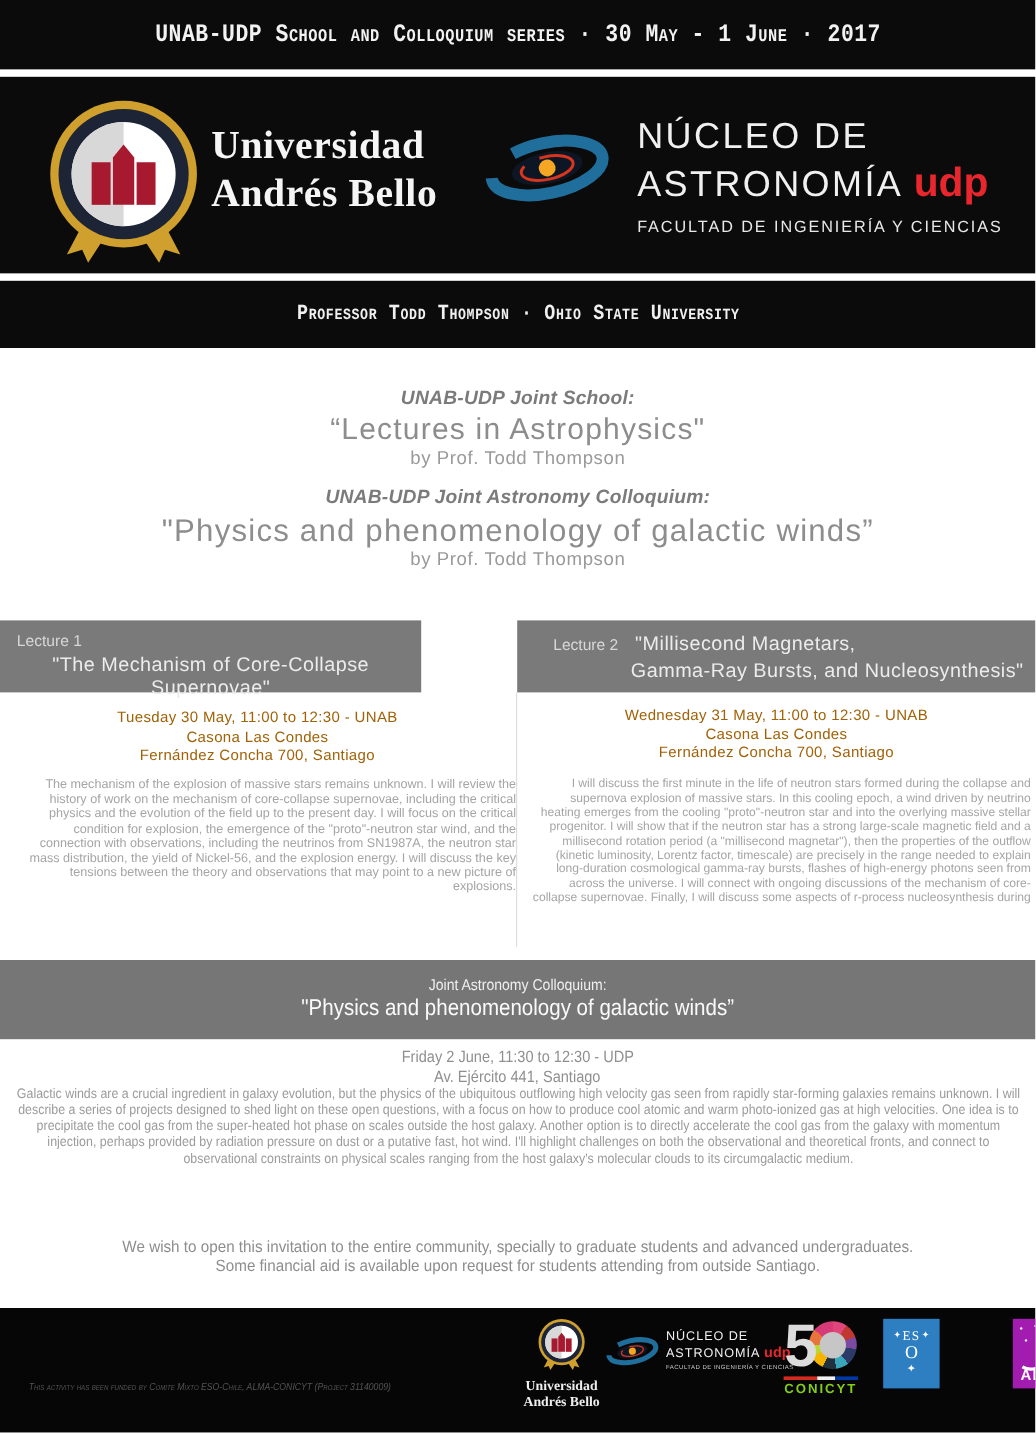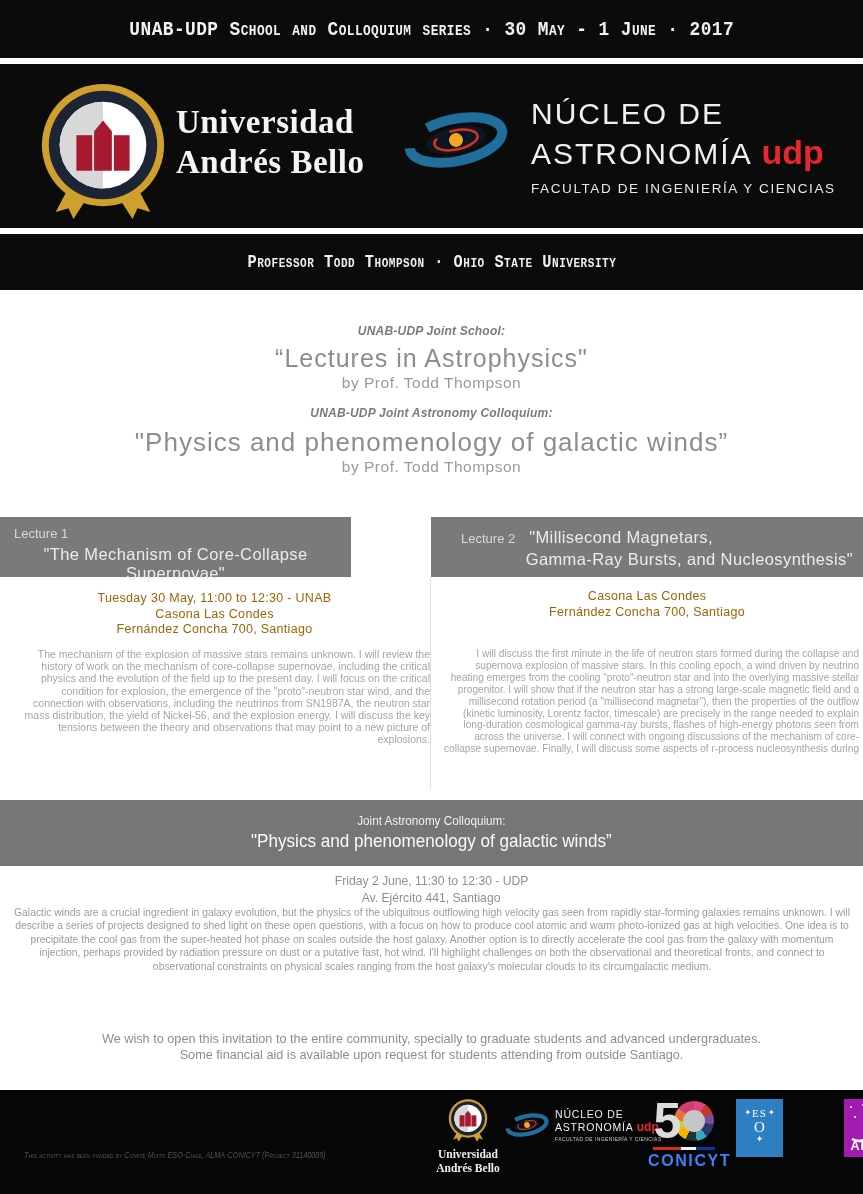--- a/index.html
+++ b/index.html
@@ -26,21 +26,21 @@
   .nucleo-text .n1, .nucleo-text .n2 { font-size:30px; letter-spacing:2px; line-height:38px; font-weight:normal; }
   .nucleo-text .udp { color:#e8262d; font-weight:bold; letter-spacing:0; font-size:34px; }
   .nucleo-text .n3 { font-size:13.5px; letter-spacing:1.6px; margin-top:8px; color:#e8e8e8; }
 
   
   .speakerbar { top:234px; height:56px; }
   .sp-text { color:#f0f0f0; font-size:18px; font-weight:bold; letter-spacing:0.6px; }
 
   
   .ctext { position:absolute; left:0; right:0; text-align:center; }
-  .intro-label { font-size:12px; font-weight:bold; font-style:italic; color:#7b7b7b; letter-spacing:0.2px; }
+  .intro-label { font-size:16px; font-weight:bold; font-style:italic; color:#7b7b7b; letter-spacing:0.2px; }
   .intro-title { color:#8d8d8d; letter-spacing:1px; }
   .intro-by { font-size:15.5px; color:#9a9a9a; letter-spacing:0.5px; }
   .t-school-label { top:324px; }
   .t-school-title { top:344px; font-size:25px; }
   .t-school-by { top:374px; }
   .t-coll-label { top:406px; }
   .t-coll-title { top:427px; font-size:26px; }
   .t-coll-by { top:458px; }
 
   
@@ -95,21 +95,21 @@
 
   .conicyt { position:absolute; left:648px; top:8px; width:72px; text-align:center; }
   .c50 { display:flex; align-items:center; justify-content:center; height:46px; }
   .c5 { color:#dcdcdc; font-size:50px; font-weight:bold; line-height:44px; margin-right:-7px; z-index:2; position:relative; }
   .c0 { width:40px; height:40px; border-radius:50%;
         background:conic-gradient(#e0457b 0 35deg, #c13832 35deg 70deg, #7a4ba0 70deg 100deg, #2b3a67 100deg 140deg, #3aa6b9 140deg 172deg, #20313f 172deg 205deg, #f4b400 205deg 240deg, #bcd631 240deg 272deg, #e8743b 272deg 310deg, #d63a77 310deg 360deg);
         position:relative; }
   .c0::after { content:""; position:absolute; left:9px; top:9px; width:22px; height:22px; border-radius:50%; background:#c6c6c6; }
   .flagline { width:62px; height:3px; margin:3px auto 2px auto; display:flex; }
   .flagline .fr { background:#d52b1e; width:45%; } .flagline .fw { background:#f2f2f2; width:25%; } .flagline .fb { background:#0039a6; width:30%; }
-  .clabel { color:#3b82f6; font-size:16px; font-weight:bold; letter-spacing:1.6px; }
+  .clabel { color:#84cc16; font-size:11px; font-weight:bold; letter-spacing:1.6px; }
 
   .eso-box { position:absolute; left:736px; top:9px; width:47px; height:58px; background:#2e7fc2; color:#ffffff; text-align:center; font-family:"Liberation Serif", serif; }
   .eso-row1 { margin-top:7px; font-size:14px; line-height:13px; }
   .eso-row1 .star, .eso-bstar { font-size:8px; vertical-align:2px; }
   .eso-es { font-size:11px; letter-spacing:1px; margin:17px 1px; }
   .eso-o { font-size:15px; line-height:14px; }
   .eso-bstar { line-height:10px; font-size:9px; }
 
   .alma-box { position:absolute; left:844px; top:9px; width:53px; height:58px; background:#a21caf; overflow:hidden; }
   .alma-stars { position:absolute; left:6px; top:7px; width:2px; height:2px; border-radius:50%; background:#fff;
@@ -183,20 +183,21 @@
     <div class="row2 lec-title">Gamma-Ray Bursts, and Nucleosynthesis"</div>
   </div>
   <div class="col-divider"></div>
 
   <div class="when when-left">
     <div>Tuesday 30 May, 11:00 to 12:30 - UNAB</div>
     <div>Casona Las Condes</div>
     <div>Fernández Concha 700, Santiago</div>
   </div>
   <div class="when when-right">
+    <div>Wednesday 31 May, 11:00 to 12:30 - UNAB</div>
     <div>Casona Las Condes</div>
     <div>Fernández Concha 700, Santiago</div>
   </div>
 
   <p class="abstract abs-left">The mechanism of the explosion of massive stars remains unknown. I will review the history of work on the mechanism of core-collapse supernovae, including the critical physics and the evolution of the field up to the present day. I will focus on the critical condition for explosion, the emergence of the "proto"-neutron star wind, and the connection with observations, including the neutrinos from SN1987A, the neutron star mass distribution, the yield of Nickel-56, and the explosion energy. I will discuss the key tensions between the theory and observations that may point to a new picture of explosions.</p>
   <p class="abstract abs-right">I will discuss the first minute in the life of neutron stars formed during the collapse and supernova explosion of massive stars.  In this cooling epoch, a wind driven by neutrino heating emerges from the cooling "proto"-neutron star and into the overlying massive stellar progenitor.  I will show that if the neutron star has a strong large-scale magnetic field and a millisecond rotation period (a "millisecond magnetar"), then the properties of the outflow (kinetic luminosity, Lorentz factor, timescale) are precisely in the range needed to explain long-duration cosmological gamma-ray bursts, flashes of high-energy photons seen from across the universe.  I will connect with ongoing discussions of the mechanism of core-collapse supernovae. Finally, I will discuss some aspects of r-process nucleosynthesis during</p>
 
   <div class="gray-band">
     <div class="band-label"><span class="bcond">Joint Astronomy Colloquium:</span></div>
     <div class="band-title"><span class="bcond">"Physics and phenomenology of galactic winds”</span></div>

